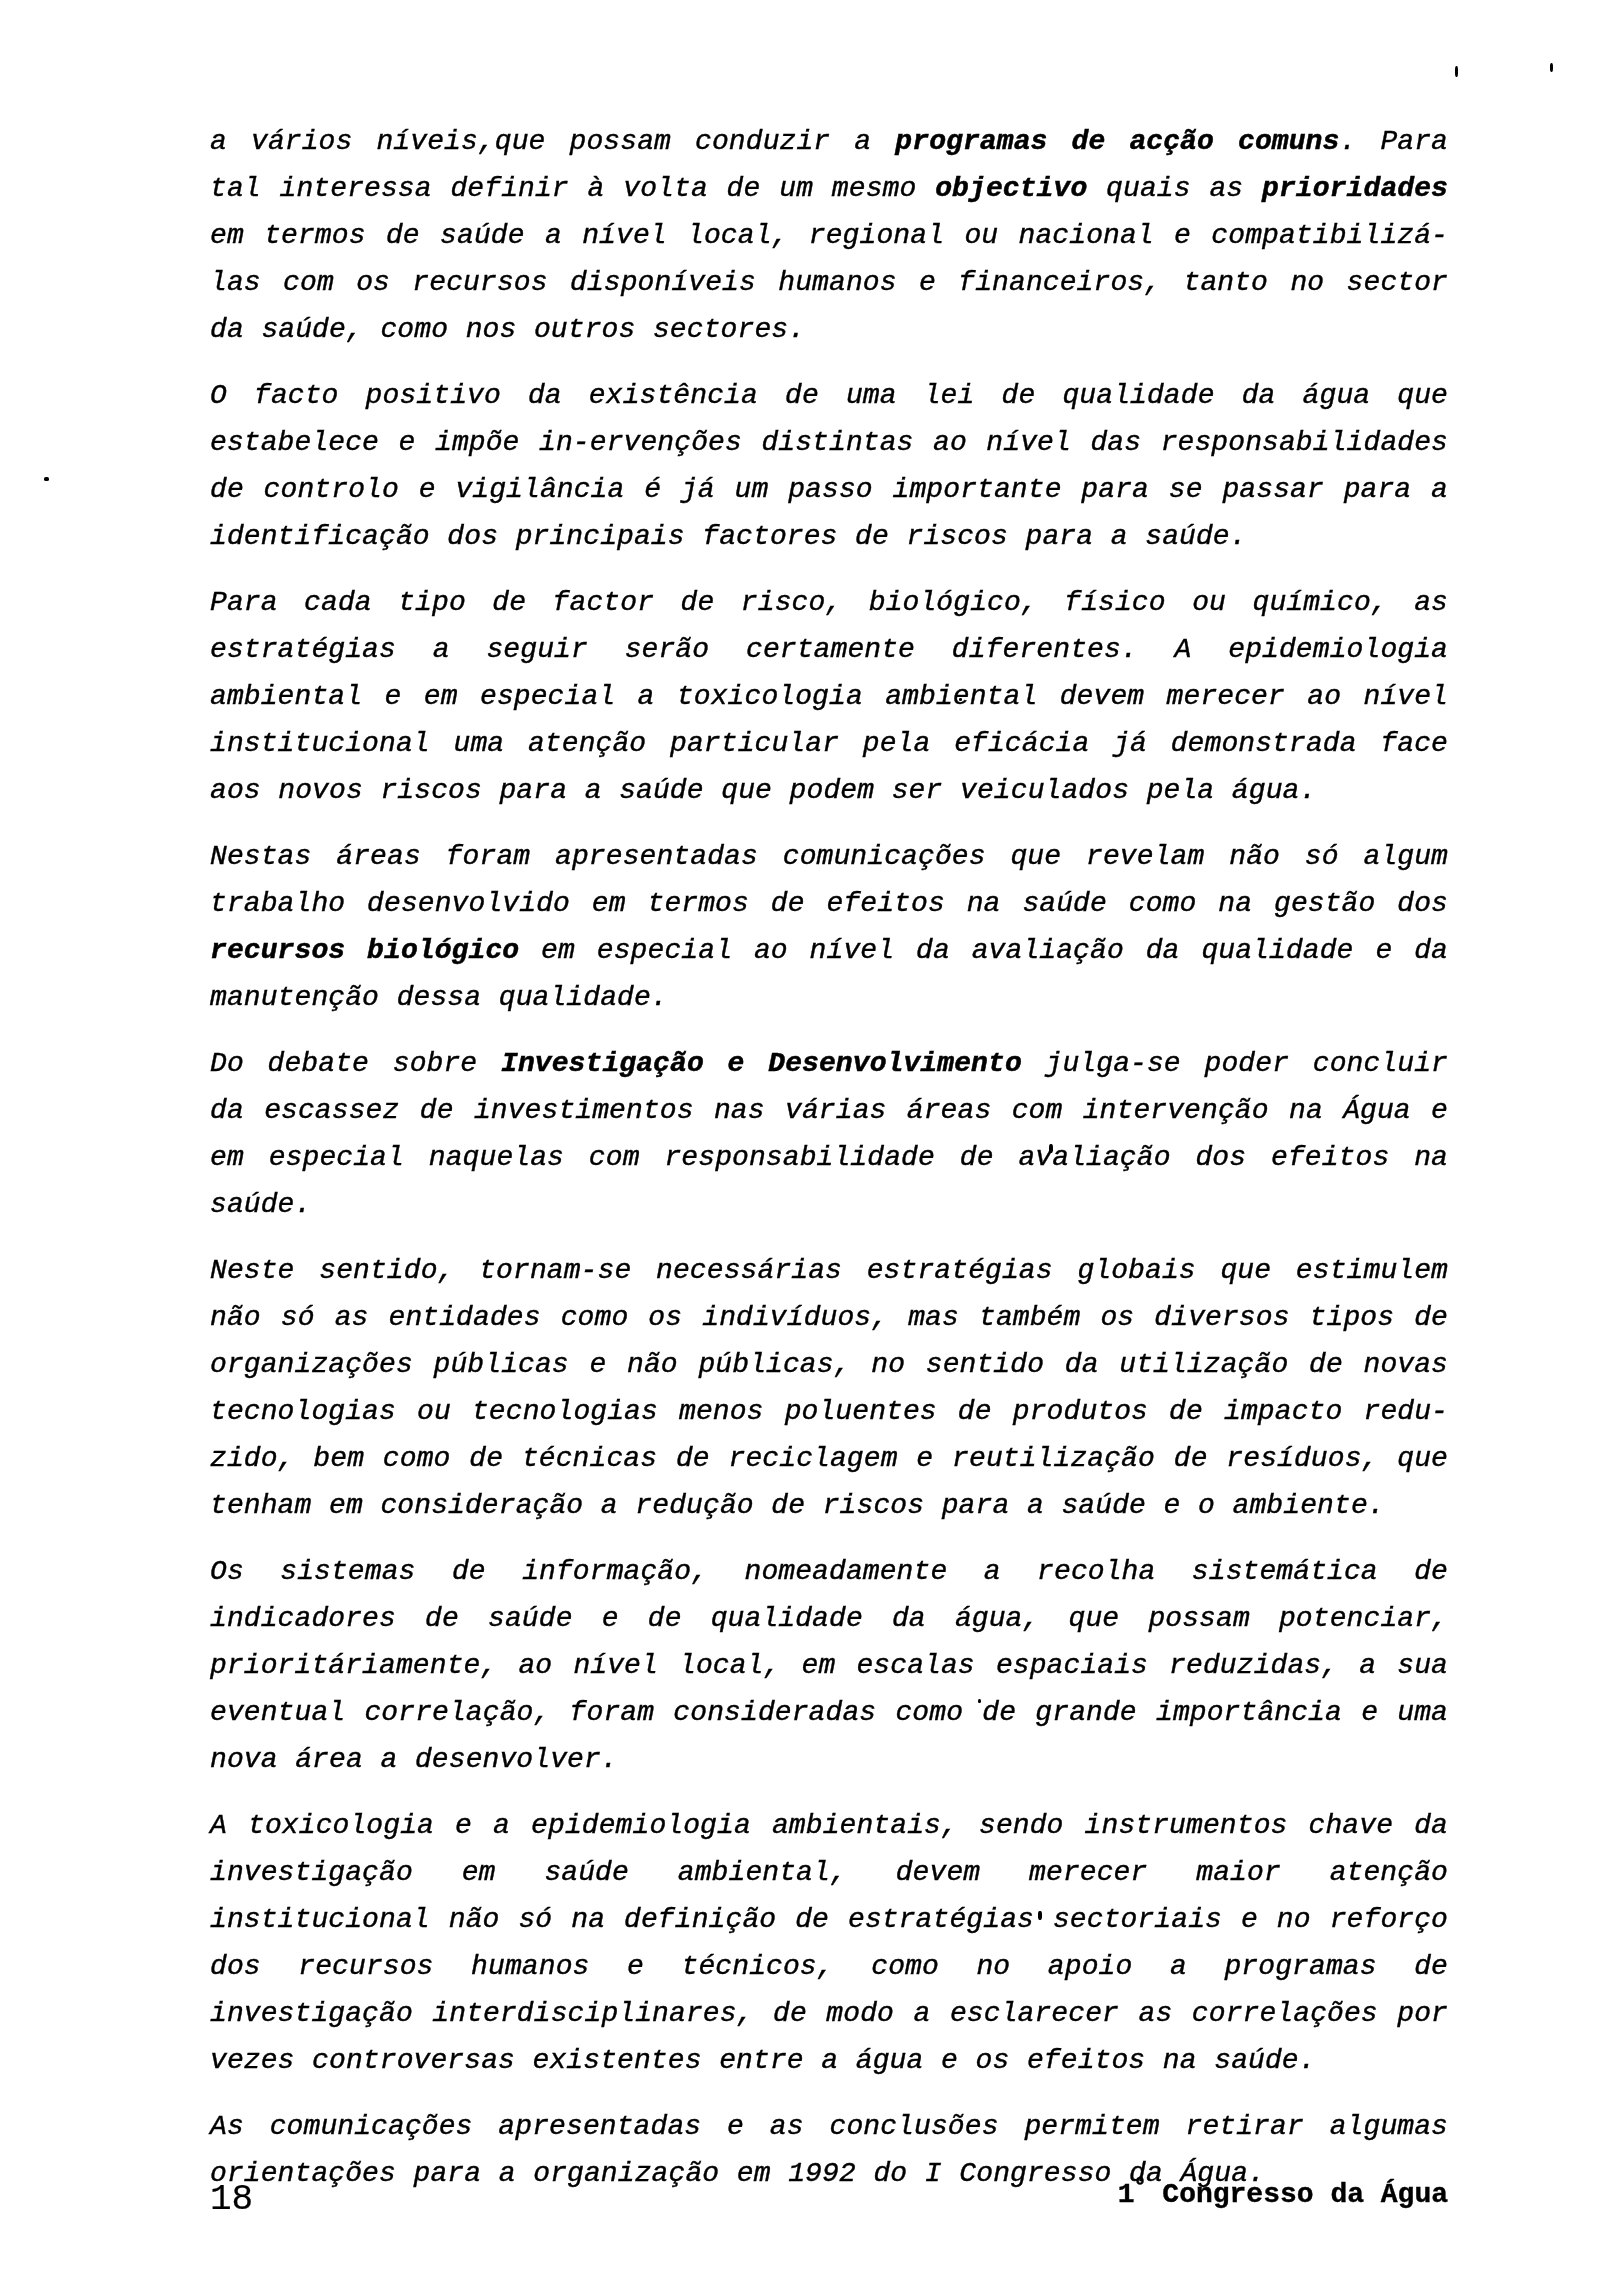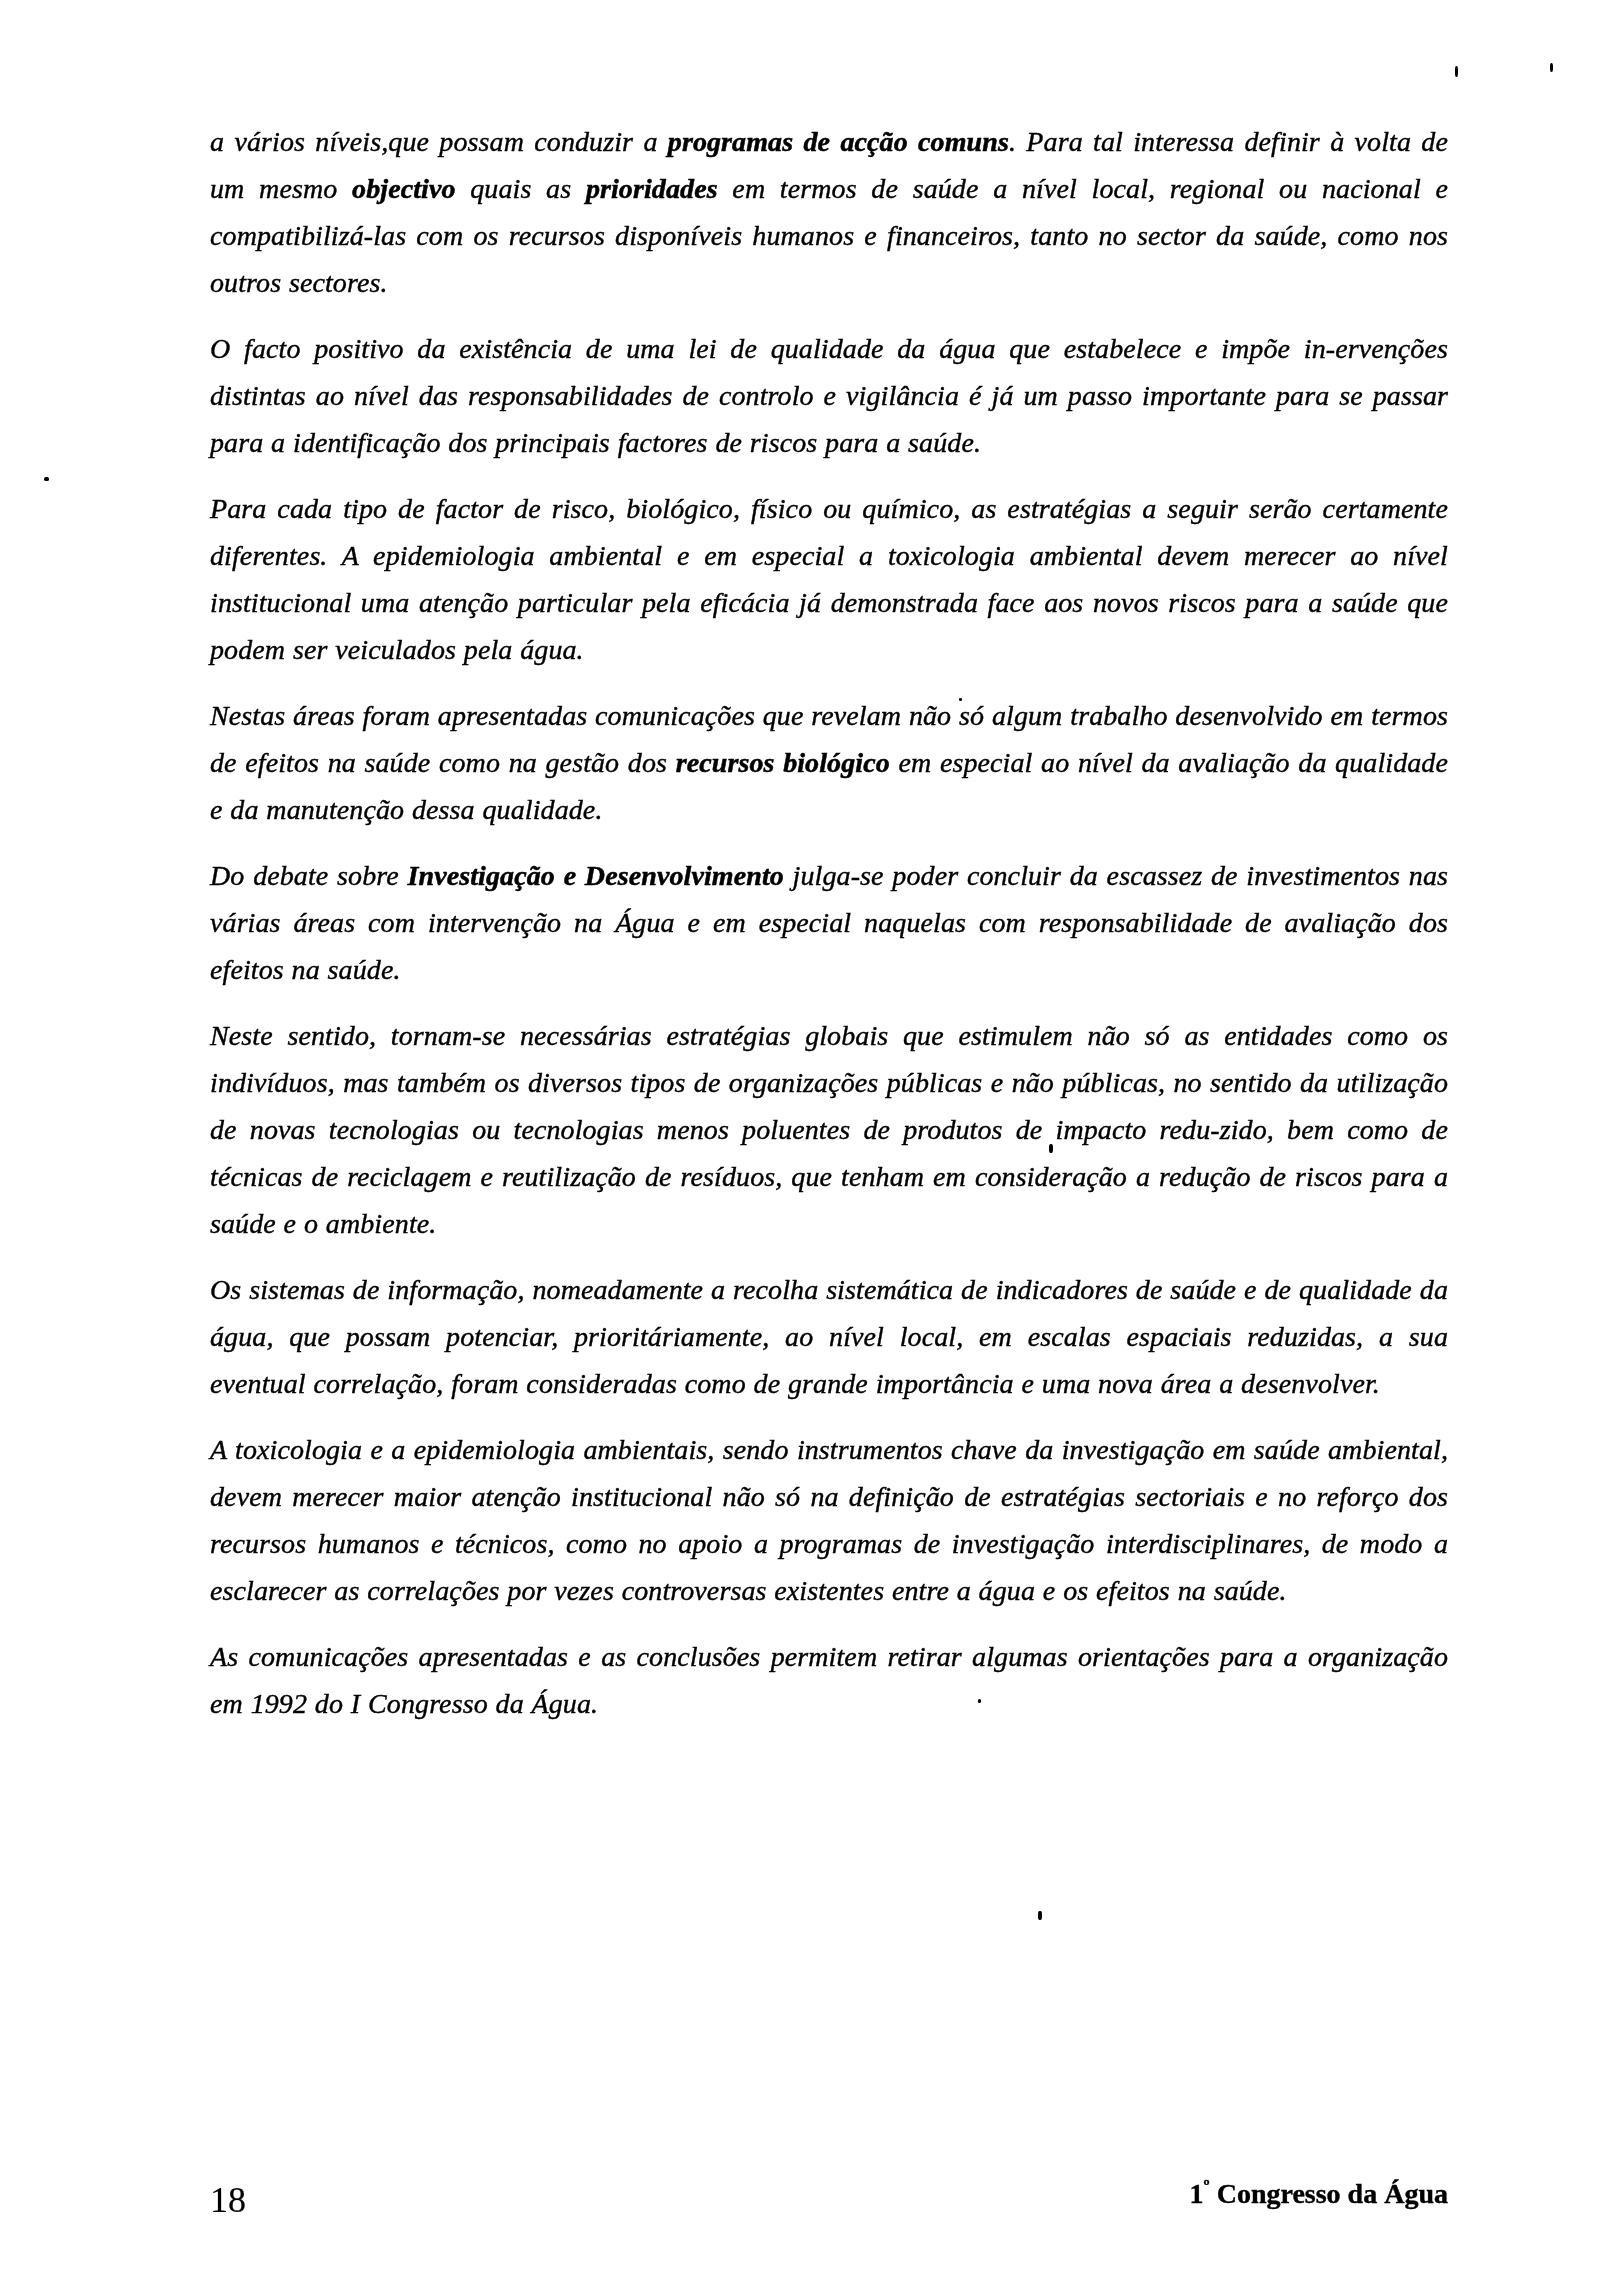--- a/index.html
+++ b/index.html
@@ -9,21 +9,21 @@
     background: #ffffff;
   }
 
   .page {
     position: relative;
     width: 1608px;
     height: 2295px;
     background: #ffffff;
     box-sizing: border-box;
     overflow: hidden;
-    font-family: Liberation Serif, serif;
+    font-family: Liberation Mono, monospace;
     color: #000000;
   }
 
   
   .content {
     position: absolute;
     left: 210px;
     top: 118px;
     width: 1238px;
   }

